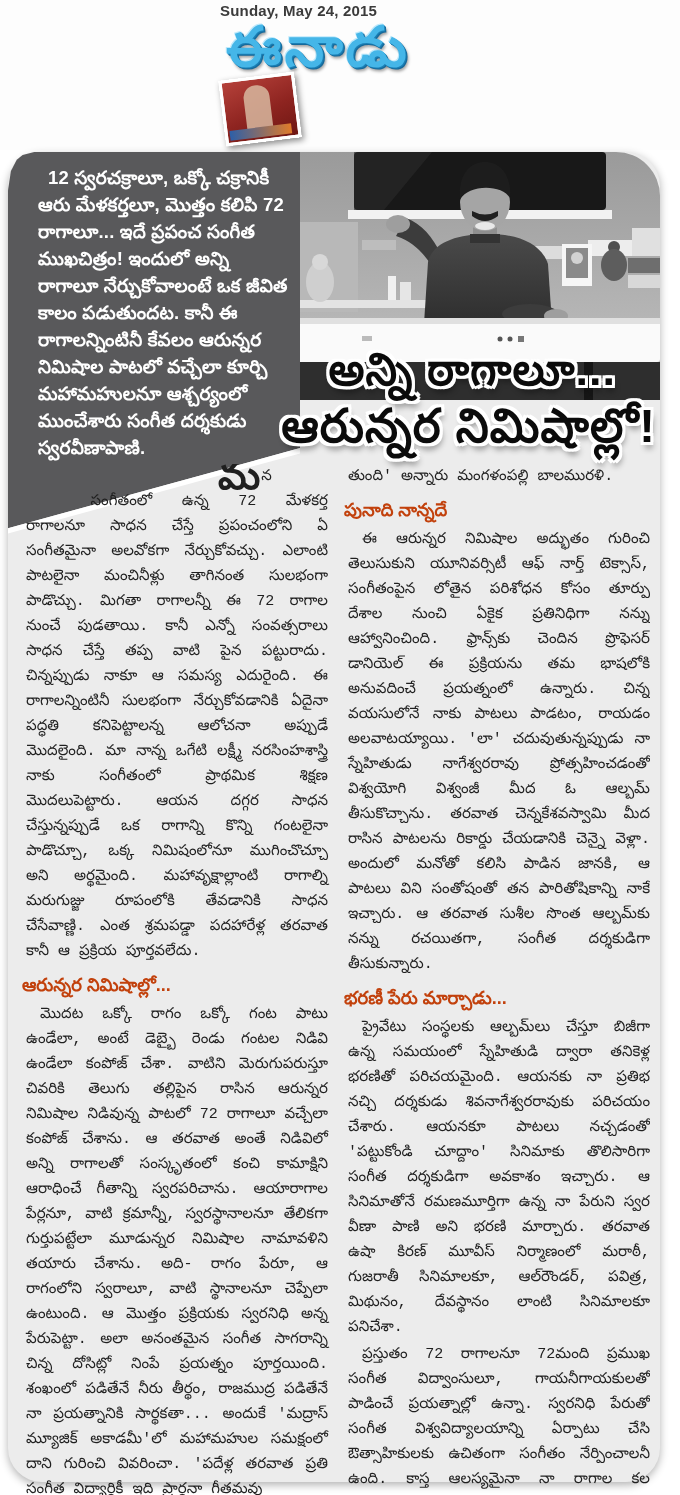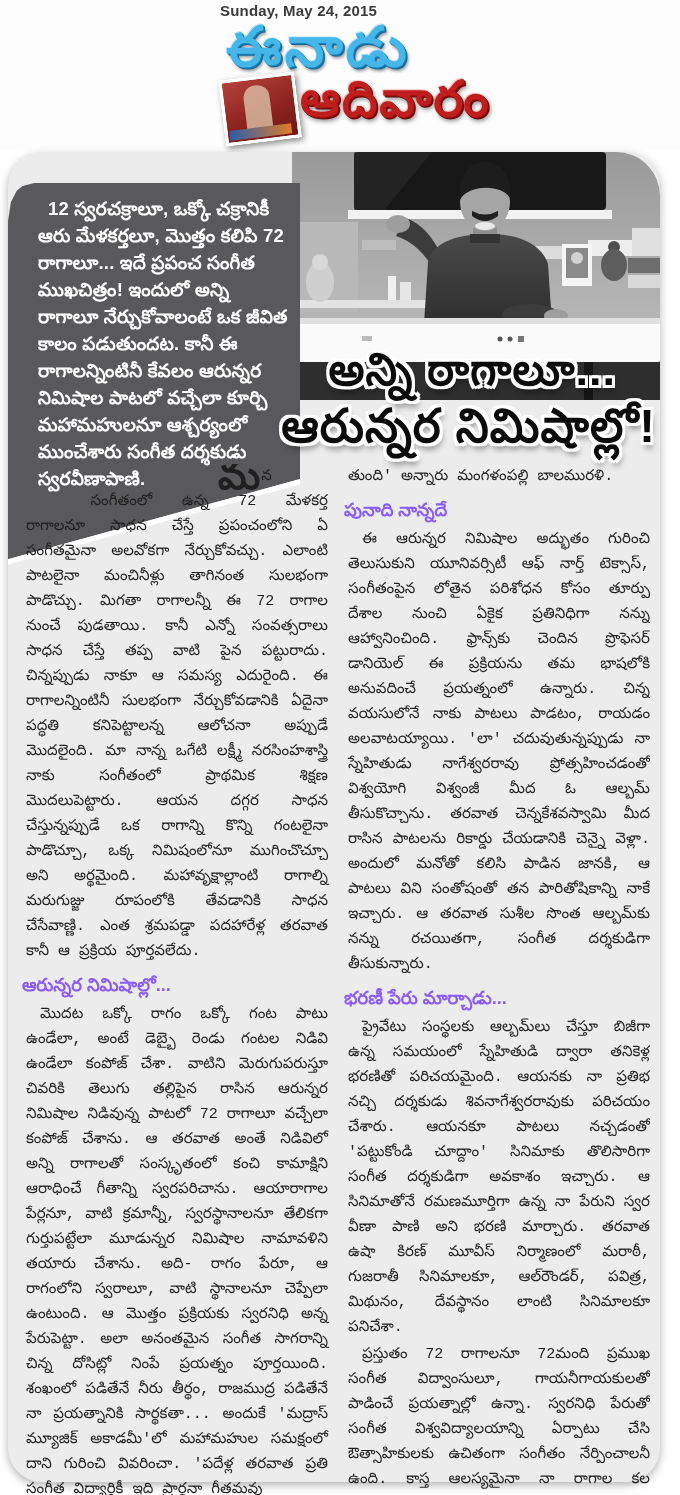--- a/index.html
+++ b/index.html
@@ -35,21 +35,21 @@
     position:absolute;left:8px;top:152px;width:652px;height:1330px;
     background:#ececec;border-radius:34px;
     box-shadow:0 3px 8px rgba(0,0,0,.3);
   }
   
   .photo{
     position:absolute;left:284px;top:0;width:368px;height:248px;
     border-top-right-radius:44px;overflow:hidden;z-index:2;
   }
   
-  .intro-box{position:absolute;left:0;top:0;width:292px;height:382px;z-index:3;margin-top:31px;}
+  .intro-box{position:absolute;left:0;top:0;width:292px;height:382px;z-index:3;}
   .intro-shape{
     position:absolute;inset:0;background:#59595b;
     clip-path:polygon(0 10%,1% 5%,3% 2%,5% .8%,9% 0,100% 0,100% 77.5%,0 98.5%);
   }
   .intro-diag{
     position:absolute;inset:0;background:#ffffff;
     clip-path:polygon(0 98.5%,100% 77.5%,100% 78.9%,0 99.9%);
   }
   .intro-text{
     position:absolute;left:30px;top:12px;width:252px;margin:0;
@@ -68,41 +68,40 @@
   .headline.l1{right:44px;top:192px;font-size:45px;}
   .headline.l2{right:4px;top:246px;font-size:47px;}
   
   .cols{
     position:absolute;left:14px;top:312px;width:628px;height:1150px;
     display:flex;gap:16px;z-index:4;overflow:hidden;
   }
   .col{width:306px;font-size:15px;line-height:25px;text-align:justify;color:#1f1f1f;}
   .para{margin:0 0 2px 4px;font-family:Liberation Mono, monospace;}
   .indent{text-indent:14px;}
-  .subhead{font-size:18px;font-weight:bold;color:#8b5cf6;margin:9px 0 4px 0;}
+  .subhead{font-size:18px;font-weight:bold;color:#c2410c;margin:9px 0 4px 0;}
   .dropcap{font-size:40px;font-weight:bold;line-height:20px;vertical-align:-9px;letter-spacing:1px;}
   .wrap-spacer{
     float:left;width:196px;height:50px;
     shape-outside:polygon(0 0,100% 0,22% 60%,0 100%);
   }
   .byline{font-weight:bold;text-align:right;margin:4px 2px 0 0;}
 </style>
 </head>
 <body>
 
 <div class="page">
 
   <header class="masthead">
     <div class="date-line">Sunday, May 24, 2015</div>
     <div class="brand-blue">ఈనాడు</div>
     <div class="mag-thumb">
       <div class="fig"></div>
       <div class="strip"></div>
     </div>
-    <div class="brand-red">ఆదివారం</div>
   </header>
 
   <main class="article">
 
     <div class="photo">
       <svg width="368" height="248" viewBox="0 0 368 248" xmlns="http://www.w3.org/2000/svg">
         <defs>
           <linearGradient id="wall" x1="0" y1="0" x2="0" y2="1">
             <stop offset="0" stop-color="#9a9a9a"></stop>
               <stop offset="1" stop-color="#c3c3c3"></stop>

